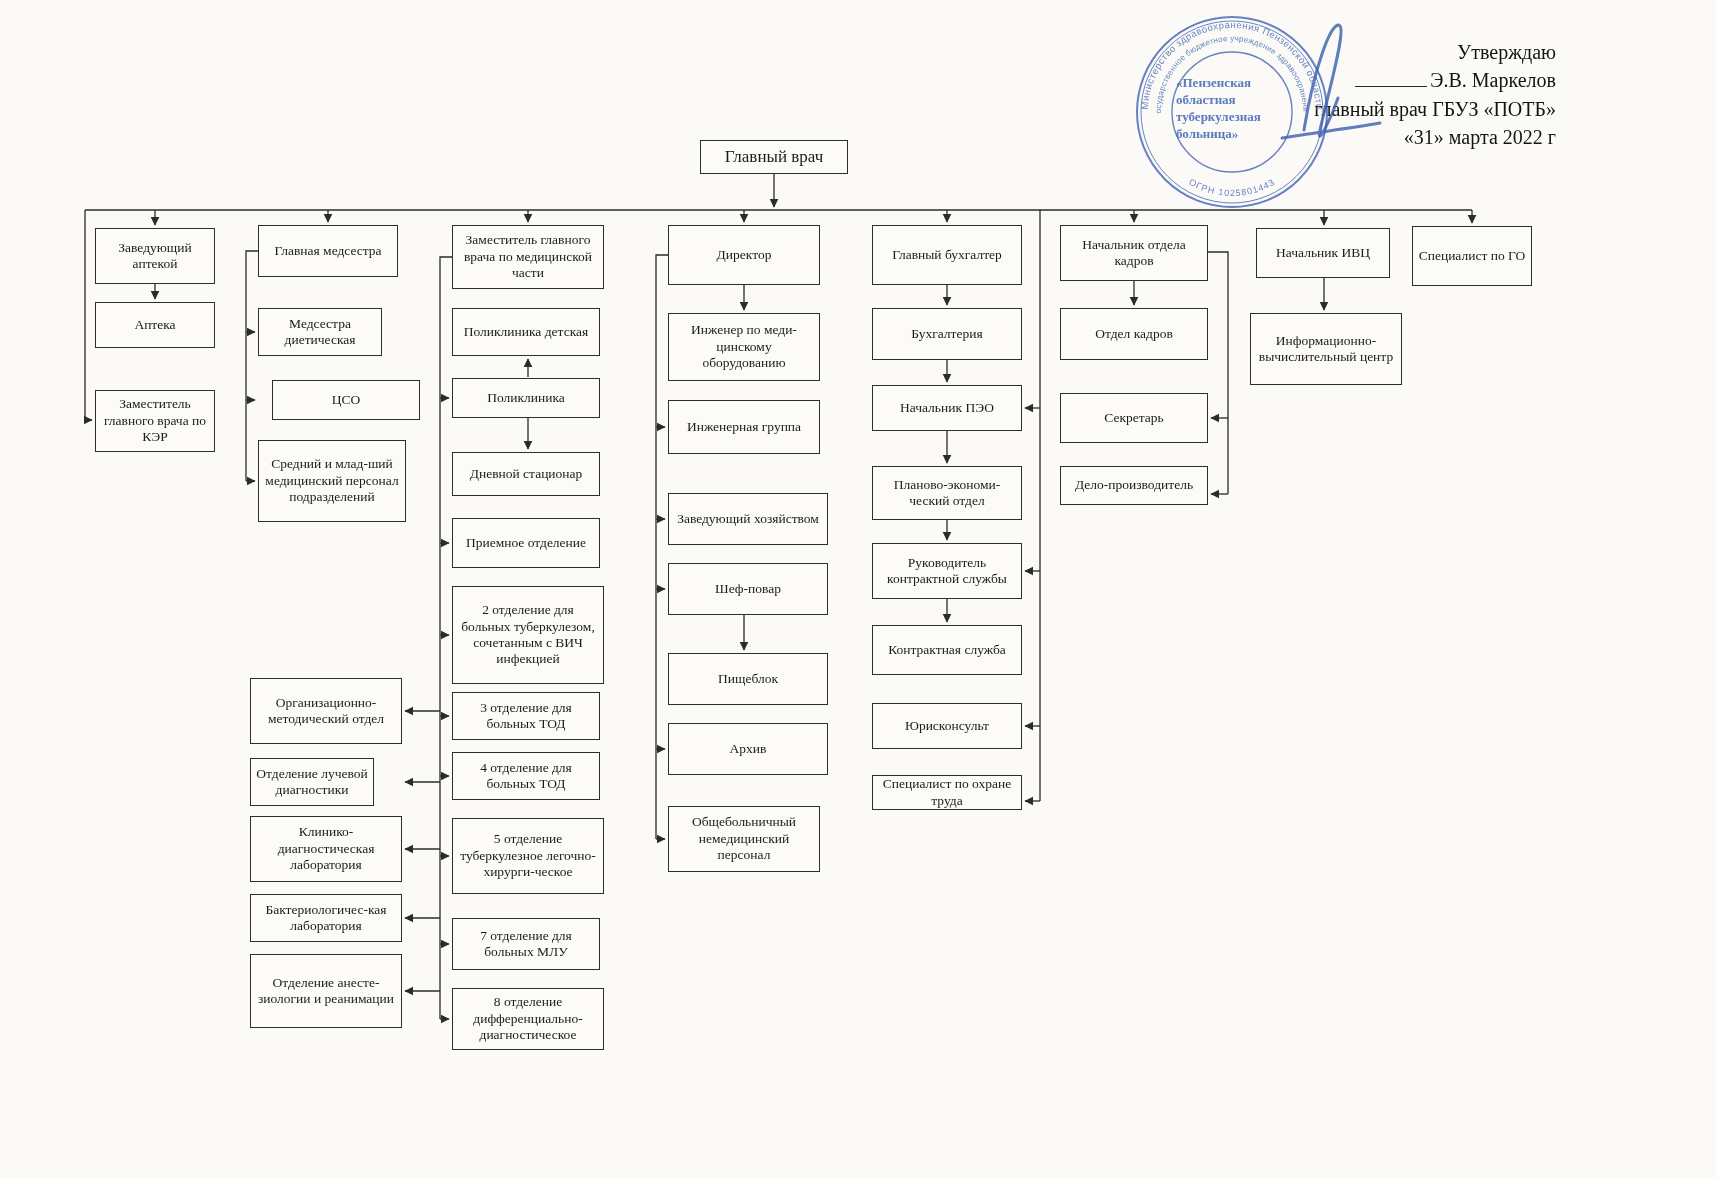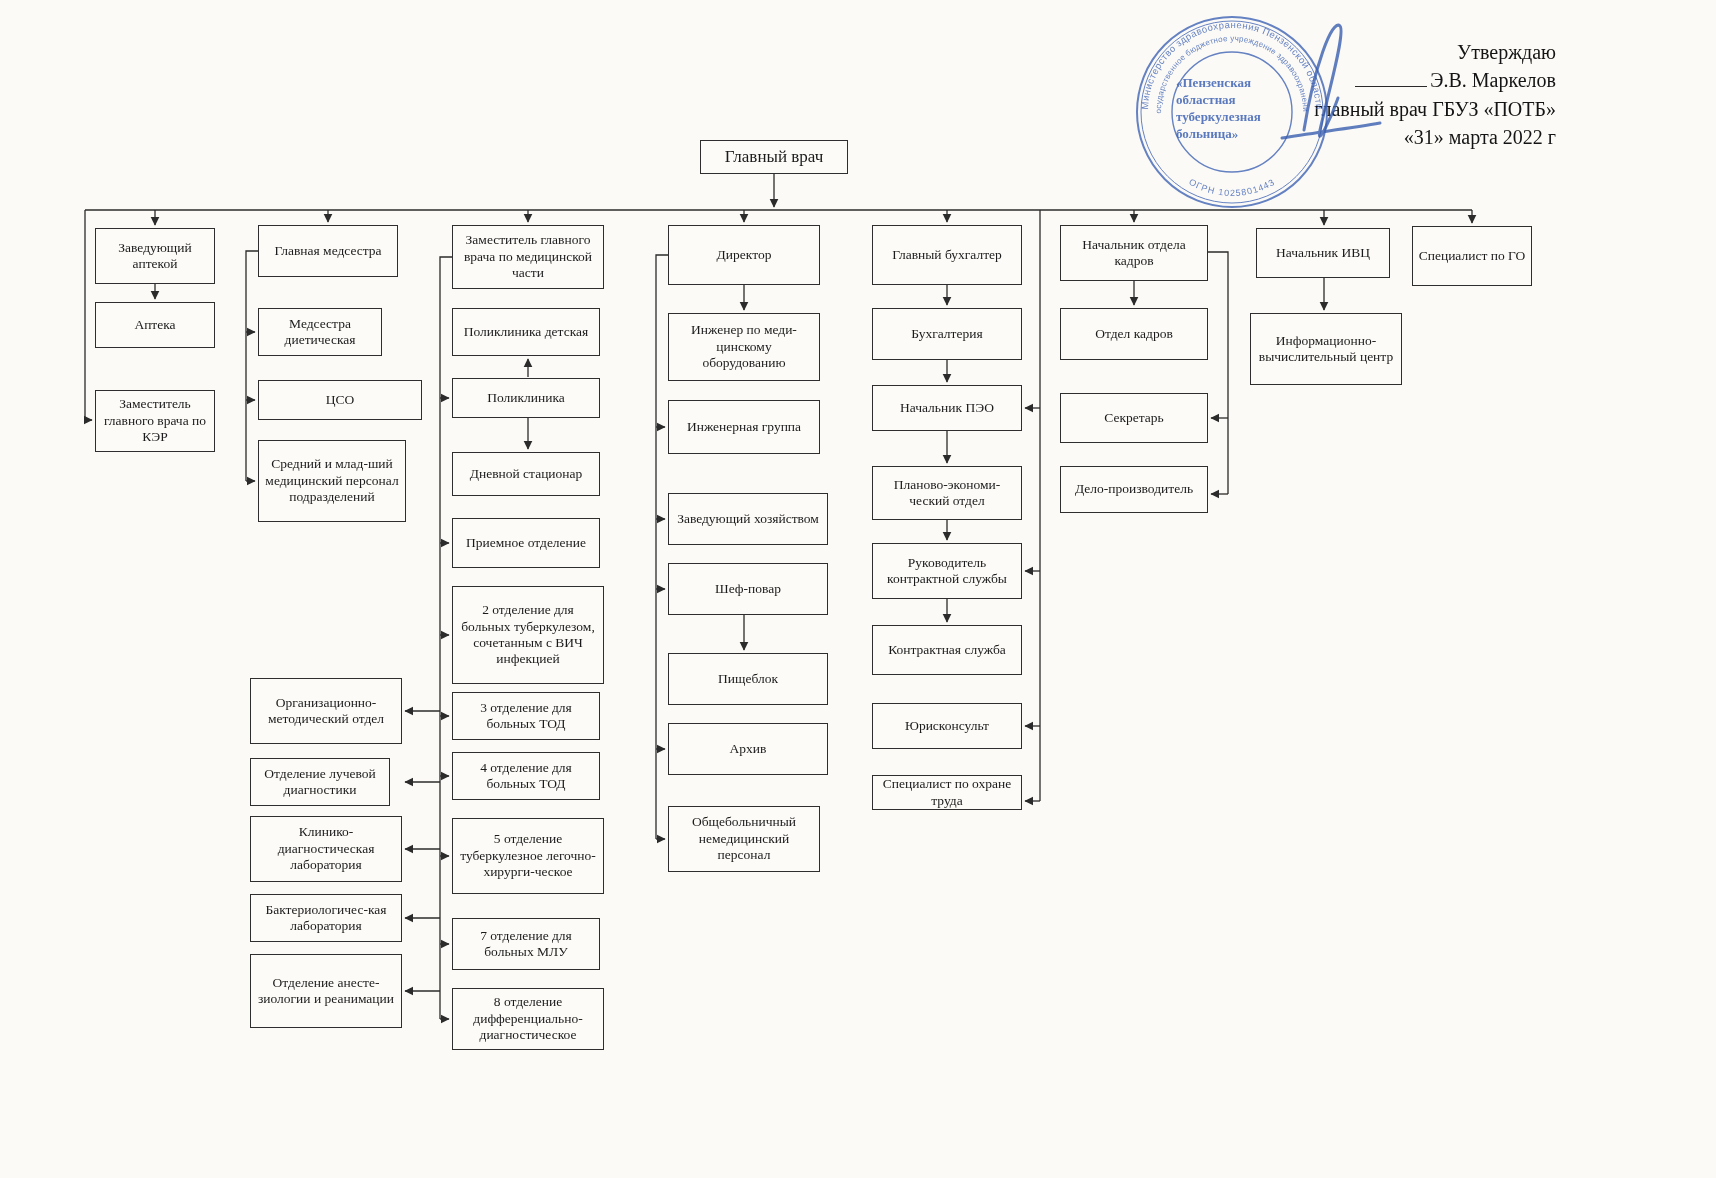--- a/index.html
+++ b/index.html
@@ -112,37 +112,37 @@
   </svg>
 
   <div class="box root" style="left:700px;top:140px;width:148px;height:34px">Главный врач</div>
 
   <div class="box" style="left:95px;top:228px;width:120px;height:56px">Заведующий аптекой</div>
   <div class="box" style="left:95px;top:302px;width:120px;height:46px">Аптека</div>
   <div class="box" style="left:95px;top:390px;width:120px;height:62px">Заместитель главного врача по КЭР</div>
 
   <div class="box" style="left:258px;top:225px;width:140px;height:52px">Главная медсестра</div>
   <div class="box" style="left:258px;top:308px;width:124px;height:48px">Медсестра диетическая</div>
-  <div class="box" style="left:258px;top:380px;width:164px;height:40px">ЦСО</div>
+  <div class="box" style="left:272px;top:380px;width:148px;height:40px">ЦСО</div>
   <div class="box" style="left:258px;top:440px;width:148px;height:82px">Средний и млад-ший медицинский персонал подразделений</div>
 
   <div class="box" style="left:452px;top:225px;width:152px;height:64px">Заместитель главного врача по медицинской части</div>
   <div class="box" style="left:452px;top:308px;width:148px;height:48px">Поликлиника детская</div>
   <div class="box" style="left:452px;top:378px;width:148px;height:40px">Поликлиника</div>
   <div class="box" style="left:452px;top:452px;width:148px;height:44px">Дневной стационар</div>
   <div class="box" style="left:452px;top:518px;width:148px;height:50px">Приемное отделение</div>
   <div class="box" style="left:452px;top:586px;width:152px;height:98px">2 отделение для больных туберкулезом, сочетанным с ВИЧ инфекцией</div>
   <div class="box" style="left:452px;top:692px;width:148px;height:48px">3 отделение для больных ТОД</div>
   <div class="box" style="left:452px;top:752px;width:148px;height:48px">4 отделение для больных ТОД</div>
   <div class="box" style="left:452px;top:818px;width:152px;height:76px">5 отделение туберкулезное легочно-хирурги-ческое</div>
   <div class="box" style="left:452px;top:918px;width:148px;height:52px">7 отделение для больных МЛУ</div>
   <div class="box" style="left:452px;top:988px;width:152px;height:62px">8 отделение дифференциально-диагностическое</div>
 
   <div class="box" style="left:250px;top:678px;width:152px;height:66px">Организационно-методический отдел</div>
-  <div class="box" style="left:250px;top:758px;width:140px;height:48px">Отделение лучевой диагностики</div>
+  <div class="box" style="left:250px;top:758px;width:124px;height:48px">Отделение лучевой диагностики</div>
   <div class="box" style="left:250px;top:816px;width:152px;height:66px">Клинико-диагностическая лаборатория</div>
   <div class="box" style="left:250px;top:894px;width:152px;height:48px">Бактериологичес-кая  лаборатория</div>
   <div class="box" style="left:250px;top:954px;width:152px;height:74px">Отделение анесте-зиологии и реанимации</div>
 
   <div class="box" style="left:668px;top:225px;width:152px;height:60px">Директор</div>
   <div class="box" style="left:668px;top:313px;width:152px;height:68px">Инженер по меди-цинскому оборудованию</div>
   <div class="box" style="left:668px;top:400px;width:152px;height:54px">Инженерная группа</div>
   <div class="box" style="left:668px;top:493px;width:160px;height:52px">Заведующий хозяйством</div>
   <div class="box" style="left:668px;top:563px;width:160px;height:52px">Шеф-повар</div>
   <div class="box" style="left:668px;top:653px;width:160px;height:52px">Пищеблок</div>
@@ -154,21 +154,21 @@
   <div class="box" style="left:872px;top:385px;width:150px;height:46px">Начальник ПЭО</div>
   <div class="box" style="left:872px;top:543px;width:150px;height:56px">Руководитель контрактной службы</div>
   <div class="box" style="left:872px;top:466px;width:150px;height:54px">Планово-экономи-ческий отдел</div>
   <div class="box" style="left:872px;top:625px;width:150px;height:50px">Контрактная служба</div>
   <div class="box" style="left:872px;top:703px;width:150px;height:46px">Юрисконсульт</div>
   <div class="box" style="left:872px;top:775px;width:150px;height:35px">Специалист по охране труда</div>
 
   <div class="box" style="left:1060px;top:225px;width:148px;height:56px">Начальник отдела кадров</div>
   <div class="box" style="left:1060px;top:308px;width:148px;height:52px">Отдел кадров</div>
   <div class="box" style="left:1060px;top:393px;width:148px;height:50px">Секретарь</div>
-  <div class="box" style="left:1060px;top:466px;width:148px;height:47px">Дело-производитель</div>
+  <div class="box" style="left:1060px;top:466px;width:148px;height:39px">Дело-производитель</div>
 
   <div class="box" style="left:1256px;top:228px;width:134px;height:50px">Начальник ИВЦ</div>
   <div class="box" style="left:1250px;top:313px;width:152px;height:72px">Информационно-вычислительный центр</div>
 
   <div class="box" style="left:1412px;top:226px;width:120px;height:60px">Специалист по ГО</div>
 
   <div class="approval">
     <div>Утверждаю</div>
     <div><span class="sig-line"></span><span>Э.В. Маркелов</span></div>
     <div>главный врач ГБУЗ «ПОТБ»</div>

